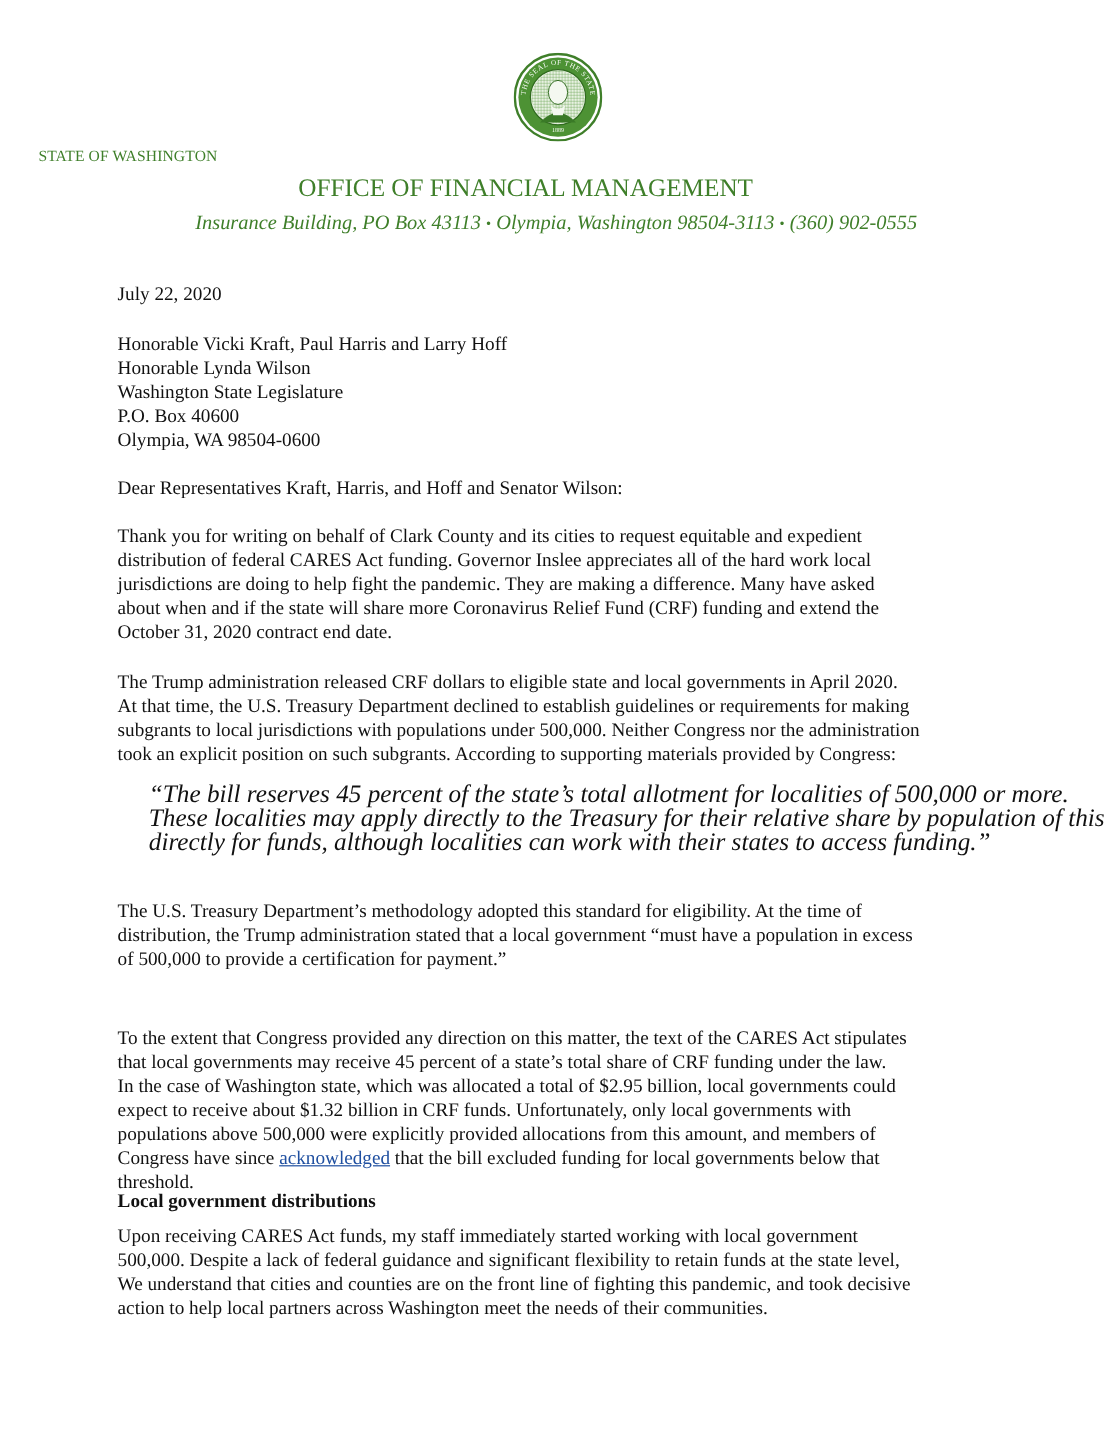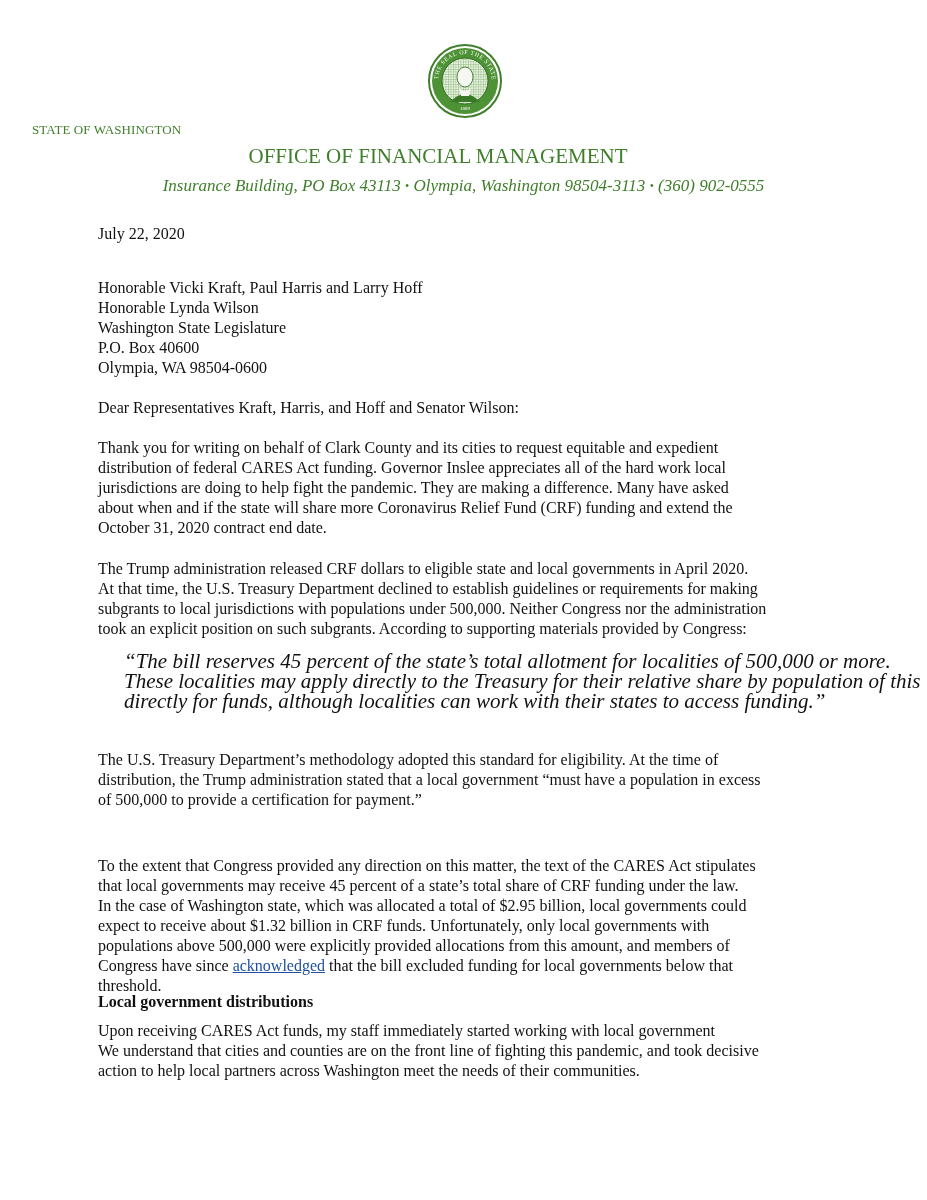--- a/index.html
+++ b/index.html
@@ -52,21 +52,21 @@
   <div class="lh-state green">STATE OF WASHINGTON</div>
   <div class="lh-office green">OFFICE OF FINANCIAL MANAGEMENT</div>
   <div class="lh-address green">
     <span>Insurance Building, PO Box 43113</span>
     <span class="dot">•</span>
     <span>Olympia, Washington 98504-3113</span>
     <span class="dot">•</span>
     <span>(360) 902-0555</span>
   </div>
 
-  <div class="block" style="top:224px">July 22, 2020</div>
+  <div class="block" style="top:236px">July 22, 2020</div>
 
   <div class="block" style="top:278px">
     <span class="line">Honorable Vicki Kraft, Paul Harris and Larry Hoff</span>
     <span class="line">Honorable Lynda Wilson</span>
     <span class="line">Washington State Legislature</span>
     <span class="line">P.O. Box 40600</span>
     <span class="line">Olympia, WA  98504-0600</span>
   </div>
 
   <div class="block" style="top:398px">Dear Representatives Kraft, Harris, and Hoff and Senator Wilson:</div>
@@ -105,17 +105,18 @@
     <span class="line">expect to receive about $1.32 billion in CRF funds.  Unfortunately, only local governments with</span>
     <span class="line">populations above 500,000 were explicitly provided allocations from this amount, and members of</span>
     <span class="line"><span>Congress have since </span><a class="link" href="#">acknowledged</a><span> that the bill excluded funding for local governments below that</span></span>
     <span class="line">threshold.</span>
   </div>
 
   <div class="block heading" style="top:992px">Local government distributions</div>
 
   <div class="block" style="top:1021px">
     <span class="line">Upon receiving CARES Act funds, my staff immediately started working with local government</span>
+    <span class="line">500,000.  Despite a lack of federal guidance and significant flexibility to retain funds at the state level,</span>
     <span class="line">We understand that cities and counties are on the front line of fighting this pandemic, and took decisive</span>
     <span class="line">action to help local partners across Washington meet the needs of their communities.</span>
   </div>
 
 </div>
 
 </body></html>

